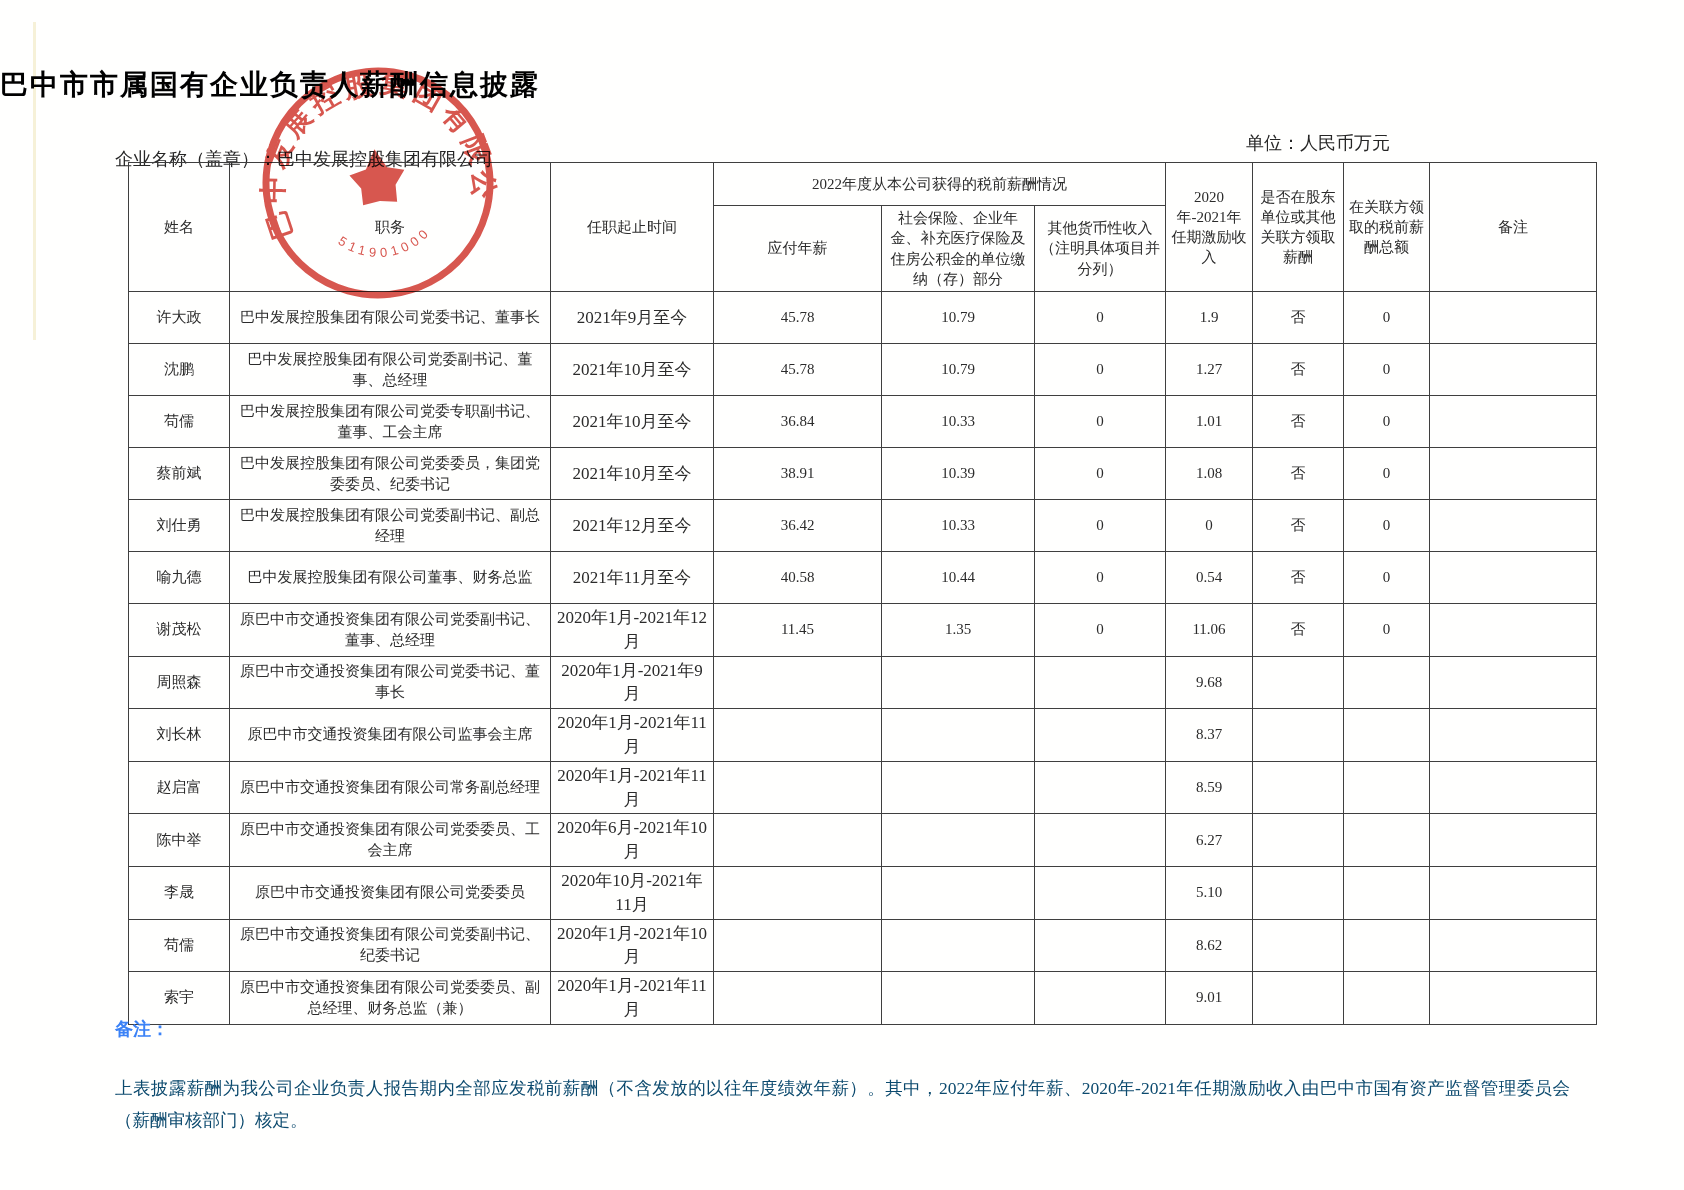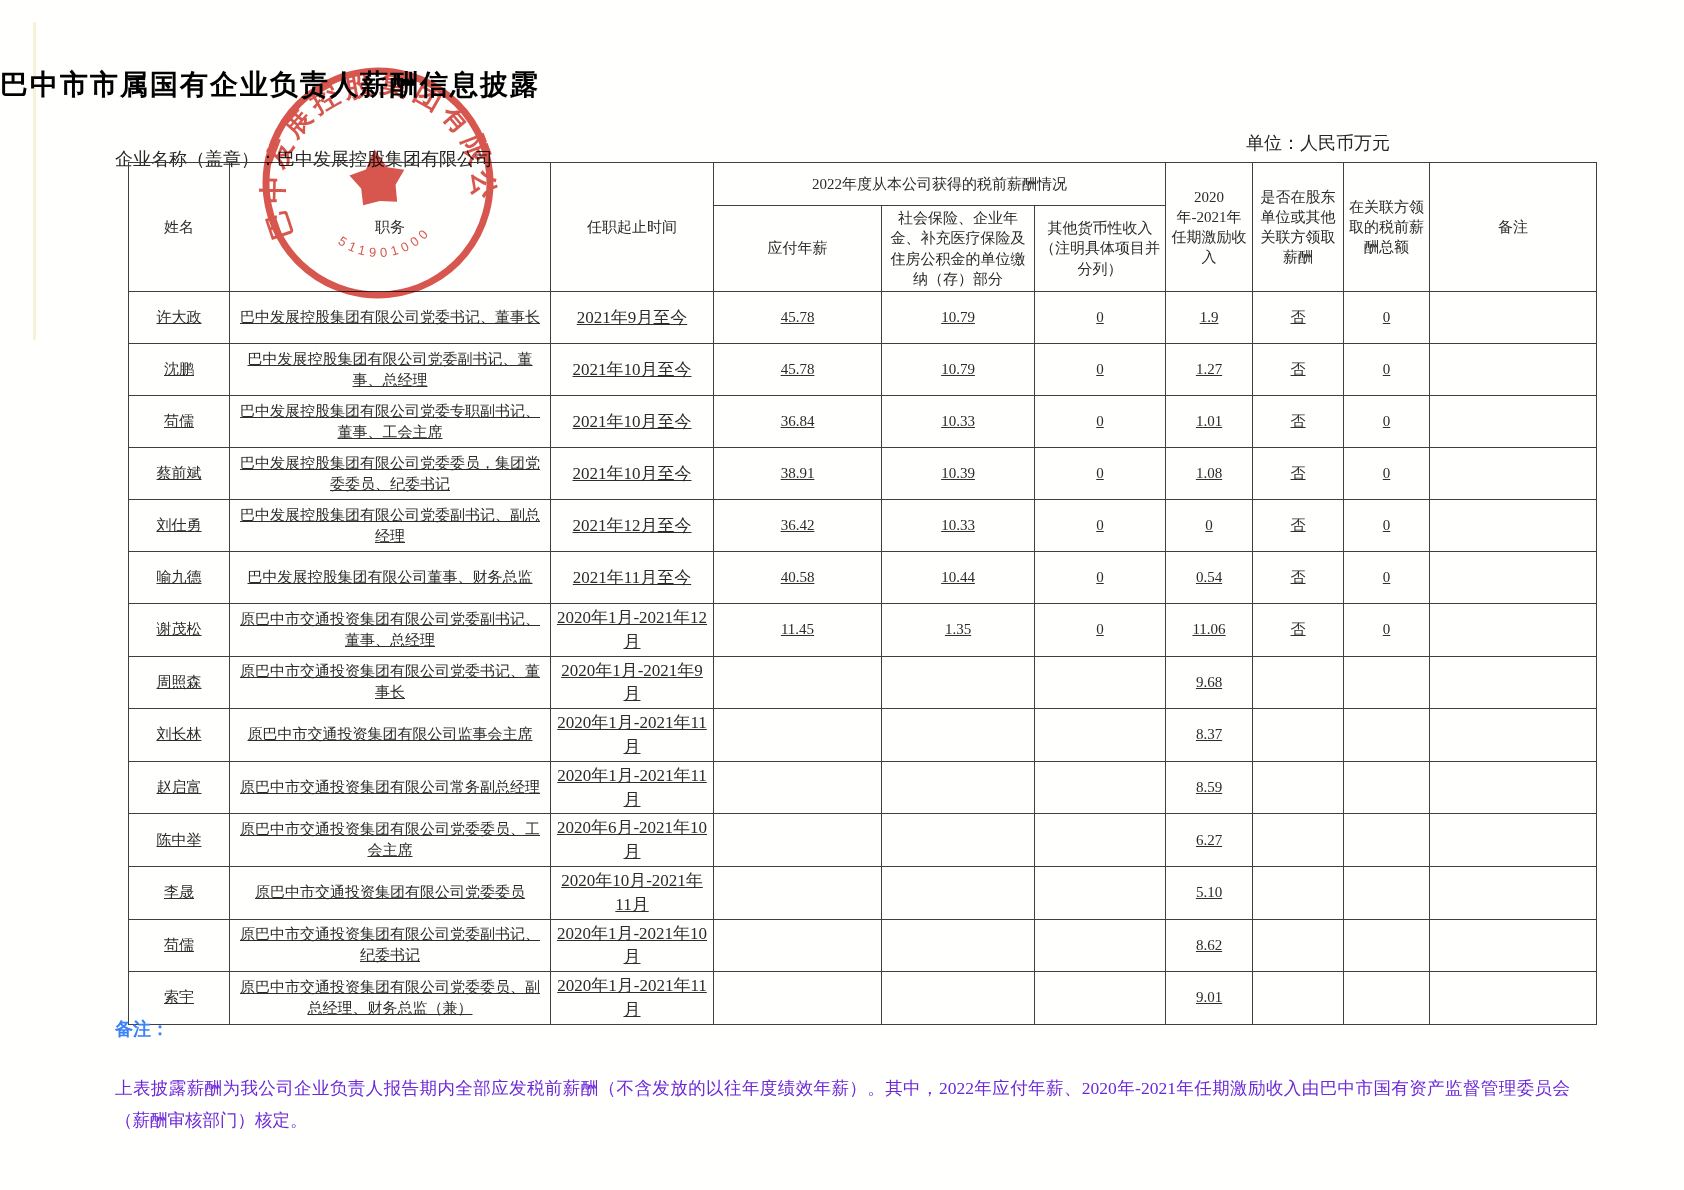--- a/index.html
+++ b/index.html
@@ -28,37 +28,37 @@
     border:1.4px solid #3f3f3f;
     text-align:center;vertical-align:middle;
     padding:2px 5px;
     font-weight:normal;
     color:#2b2b2b;
     overflow:hidden;
   }
   tr.h1{height:43px;}
   tr.h2{height:83px;}
   table.doc thead th{font-size:15px;line-height:1.35;}
-  tbody tr{height:52px;text-decoration:underline;}
+  tbody tr{height:52px;}
   tbody td{font-size:15px;line-height:1.4;}
   td.c-tenure{font-size:17px;}
   td.c-position{padding:2px 8px;}
   .seal{
     position:absolute;left:248px;top:53px;width:260px;height:260px;
     mix-blend-mode:multiply;opacity:.82;
     transform:rotate(-6deg);
     pointer-events:none;
   }
   .footnote-label{
     position:absolute;left:115px;top:1017px;
     font-size:18px;font-weight:700;color:#3b82f6;
   }
   .footnote-text{
     position:absolute;left:115px;top:1072px;width:1455px;
-    font-size:17.5px;line-height:1.85;color:#6d28d9;text-align:justify;
+    font-size:17.5px;line-height:1.85;color:#0c4a6e;text-align:justify;
   }
 </style>
 </head>
 <body>
 
 <div class="scan-edge"></div>
 
 <div class="page-title">巴中市市属国有企业负责人薪酬信息披露</div>
 
 <div class="label-row">

